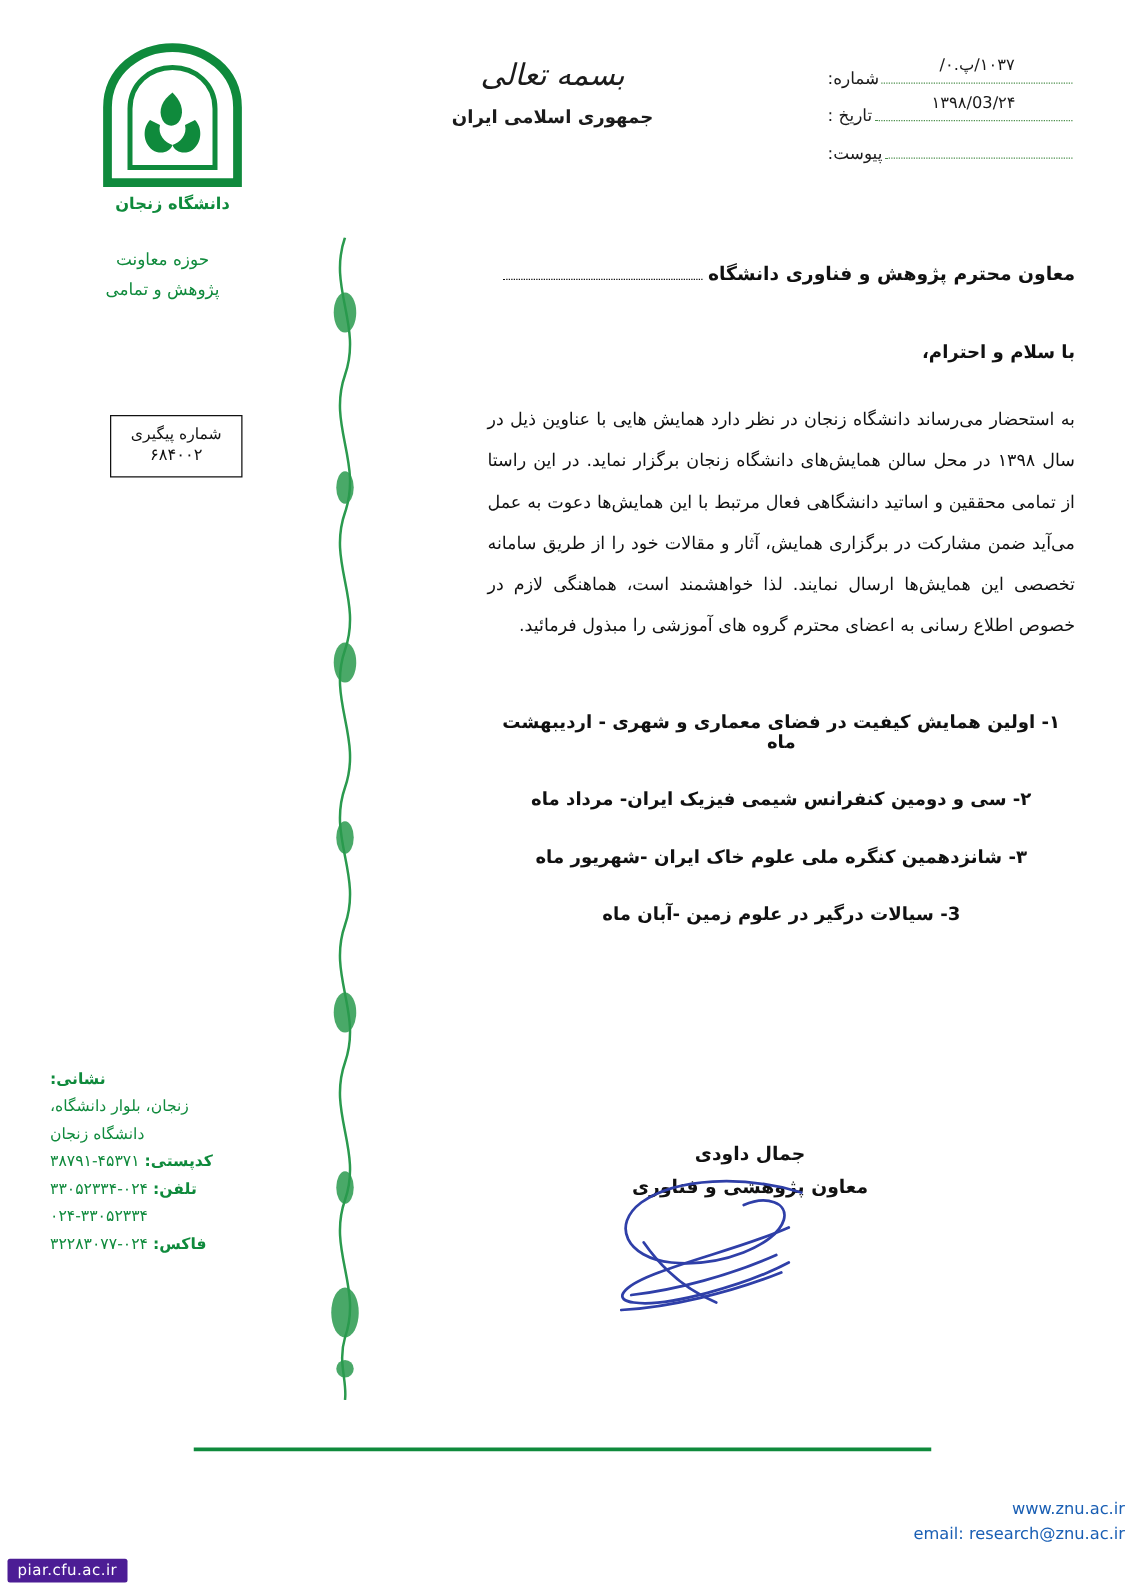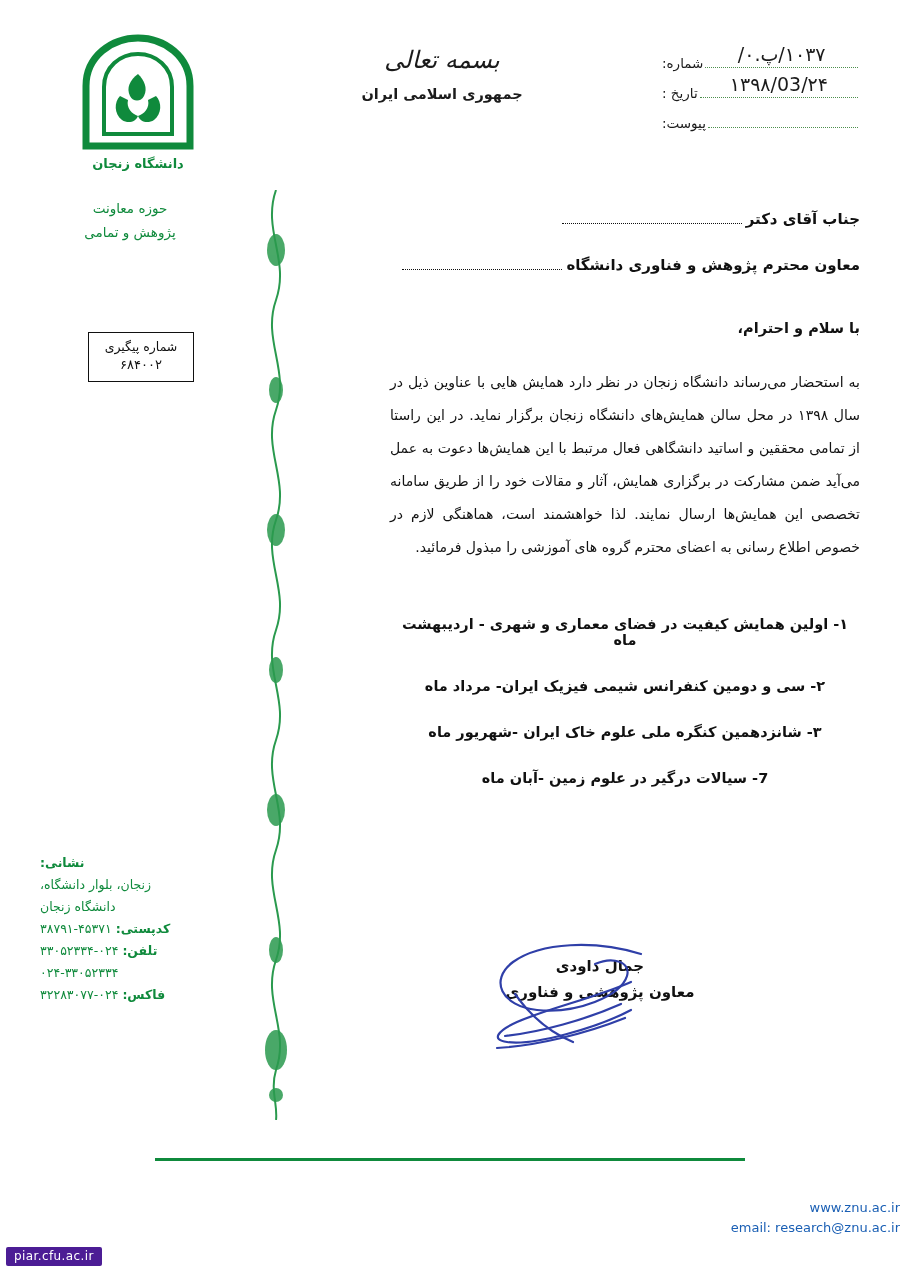--- a/index.html
+++ b/index.html
@@ -48,21 +48,21 @@
     margin: 0 2px 4px 2px;
     height: 10px;
     position: relative;
   }
   .meta-value {
     position: absolute;
     left: 0;
     right: 0;
     bottom: -2px;
     text-align: center;
-    font-size: 19px;
+    font-size: 13px;
     color: #1b1b1b;
     letter-spacing: 0.3px;
   }
 
   .bism {
     position: absolute;
     top: 46px;
     left: 0;
     right: 16px;
     text-align: center;
@@ -218,21 +218,20 @@
     color: #111;
   }
 
   .signature {
     position: absolute;
     top: 910px;
     right: 190px;
     width: 220px;
     text-align: center;
     direction: rtl;
-    margin-top: 43px;
   }
   .sig-name {
     font-size: 15px;
     font-weight: bold;
     color: #111;
     line-height: 26px;
   }
   .sig-title {
     font-size: 15px;
     font-weight: bold;
@@ -346,38 +345,34 @@
         <ellipse cx="18" cy="480" rx="7" ry="13"></ellipse>
         <ellipse cx="18" cy="620" rx="9" ry="16"></ellipse>
         <ellipse cx="18" cy="760" rx="7" ry="13"></ellipse>
         <ellipse cx="18" cy="860" rx="11" ry="20"></ellipse>
         <circle cx="18" cy="905" r="7"></circle>
       </g>
     </svg>
   </div>
 
   <div class="letter">
-    <div class="salutation-row">
-      <span class="txt">جناب آقای دکتر</span>
-      <span class="dots"></span>
-    </div>
     <div class="salutation-row second">
       <span class="txt">معاون محترم پژوهش و فناوری دانشگاه</span>
       <span class="dots"></span>
     </div>
 
     <div class="greeting">با سلام و احترام،</div>
 
     <div class="para">به استحضار می‌رساند دانشگاه زنجان در نظر دارد همایش هایی با عناوین ذیل در سال ۱۳۹۸ در محل سالن همایش‌های دانشگاه زنجان برگزار نماید. در این راستا از تمامی محققین و اساتید دانشگاهی فعال مرتبط با این همایش‌ها دعوت به عمل می‌آید ضمن مشارکت در برگزاری همایش، آثار و مقالات خود را از طریق سامانه تخصصی این همایش‌ها ارسال نمایند. لذا خواهشمند است، هماهنگی لازم در خصوص اطلاع رسانی به اعضای محترم گروه های آموزشی را مبذول فرمائید.</div>
 
     <ul class="list">
       <li>۱- اولین همایش کیفیت در فضای معماری و شهری  -  اردیبهشت ماه</li>
       <li>۲- سی و دومین کنفرانس شیمی فیزیک ایران- مرداد ماه</li>
       <li>۳- شانزدهمین کنگره ملی علوم خاک ایران -شهریور ماه</li>
-      <li>7- سیالات درگیر در علوم زمین -آبان ماه</li>
+      <li>3- سیالات درگیر در علوم زمین -آبان ماه</li>
     </ul>
   </div>
 
   <div class="signature">
     <div class="sig-name">جمال داودی</div>
     <div class="sig-title">معاون پژوهشی و فناوری</div>
   </div>
   <div class="sig-mark">
     <svg viewBox="0 0 240 130" width="240" height="130" aria-hidden="true">
       <g fill="none" stroke="#2f3fa8" stroke-width="2.2" stroke-linecap="round">

